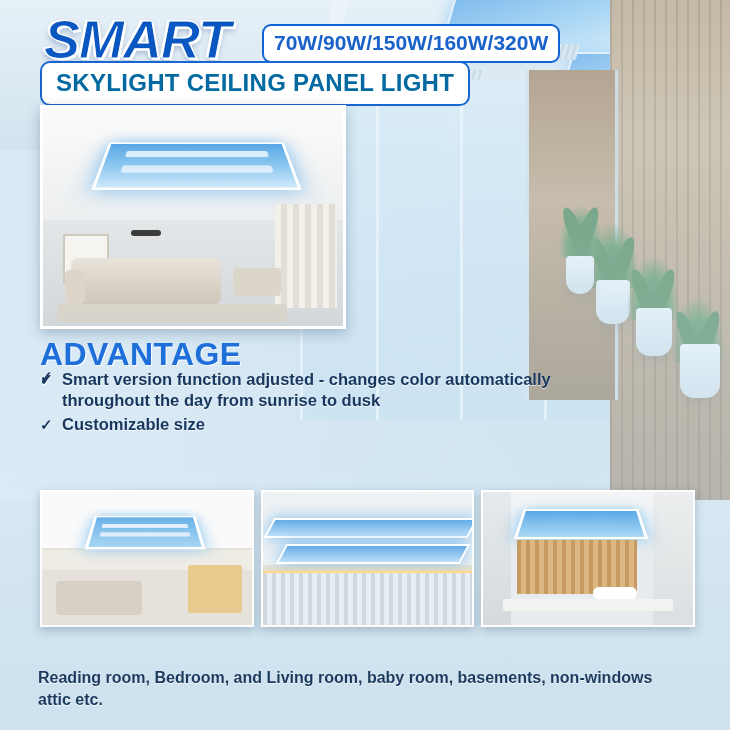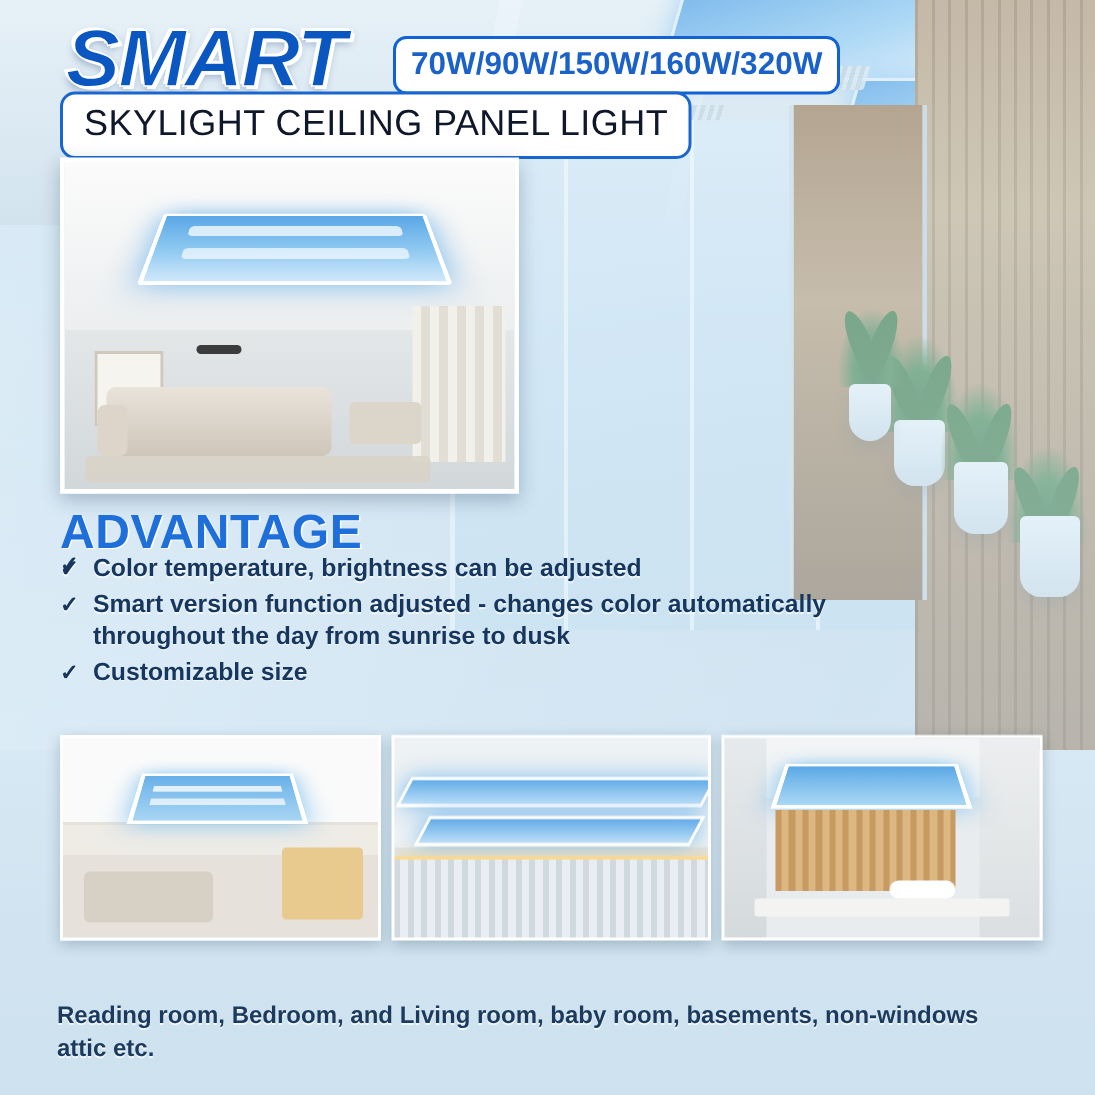--- a/index.html
+++ b/index.html
@@ -112,21 +112,21 @@
     background:#ffffff;border:2px solid #1062d6;border-radius:9px;
     padding:5px 10px 6px;
     color:#1a62c9;font-size:21px;font-weight:700;white-space:nowrap;
   }
   .subtitle-bar{
     position:absolute;left:40px;top:61px;
     background:#ffffff;border:2px solid #1a66d0;border-radius:10px;
     padding:6px 14px 7px;
   }
   .subtitle-bar span{
-    color:#0f172a;font-size:24px;font-weight:400;letter-spacing:.3px;white-space:nowrap;
+    color:#0369a1;font-size:24px;font-weight:700;letter-spacing:.3px;white-space:nowrap;
   }
 
   
   .hero{
     position:absolute;left:40px;top:105px;width:300px;height:218px;
     border:3px solid #ffffff;box-shadow:0 4px 12px rgba(20,50,80,.28);
     background:linear-gradient(180deg,#f0f2f3 0%,#e6e9ea 45%,#d2d7da 100%);
     overflow:hidden;
   }
   .hero-ceiling{
@@ -312,21 +312,20 @@
   <div class="sec-head" id="advantage-head">ADVANTAGE</div>
   <ul class="adv-list">
     <li>
       <span class="tick">✓</span>
     </li>
     <li>
       <span class="tick">✓</span>
     </li>
     <li>
       <span class="tick">✓</span>
-      <span>Color temperature, brightness can be adjusted</span>
     </li>
     <li>
       <span class="tick">✓</span>
       <span>Smart version function adjusted - changes color automatically throughout the day from sunrise to dusk</span>
     </li>
     <li>
       <span class="tick">✓</span>
       <span>Customizable size</span>
     </li>
   </ul>

